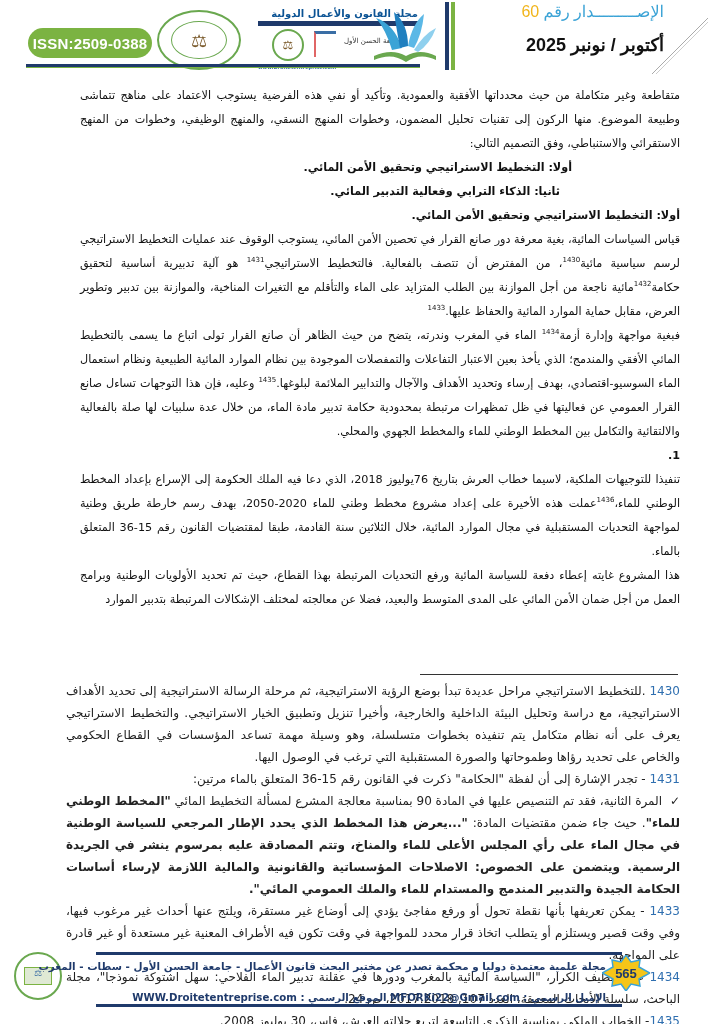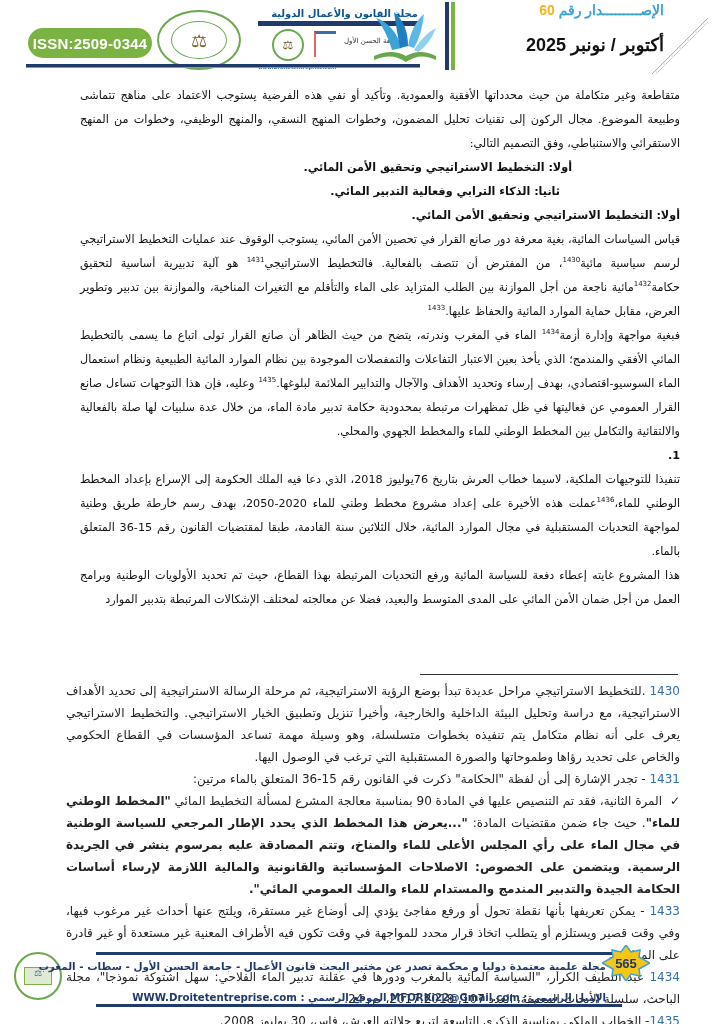--- a/index.html
+++ b/index.html
@@ -36,21 +36,21 @@
   .journal-banner .uh-logo { position: absolute; left: 62px; top: 27px; width: 22px; height: 26px; border-top: 3px solid #3a6ea5; border-left: 2px solid #e06666; }
   .journal-banner .uh-text { position: absolute; left: 92px; top: 33px; font-size: 7px; color: #333; direction: rtl; }
   .journal-banner .site { position: absolute; left: 6px; top: 60px; font-size: 5px; color: #3a6ea5; font-weight: bold; }
   .journal-banner .book {
     position: absolute; left: 120px; top: 6px; width: 66px; height: 58px;
   }
   .divider-v1 { position: absolute; left: 445px; top: 2px; width: 4px; height: 68px; background: #1f3a6b; }
   .divider-v2 { position: absolute; left: 451px; top: 2px; width: 4px; height: 68px; background: #7bb342; }
   .issue-line {
     position: absolute; right: 60px; top: 2px; font-family: "Liberation Sans", sans-serif;
-    font-size: 14px; font-weight: bold; color: #3ba3d6; direction: rtl; white-space: nowrap; margin-left: 48px;
+    font-size: 16px; font-weight: normal; color: #3ba3d6; direction: rtl; white-space: nowrap; margin-left: 48px;
   }
   .issue-line .num { color: #f1b51c; }
   .date-line {
     position: absolute; right: 60px; top: 34px; font-family: "Liberation Sans", sans-serif;
     font-size: 18px; font-weight: bold; color: #111; direction: rtl; white-space: nowrap;
   }
   .slash-deco { position: absolute; left: 650px; top: 16px; width: 60px; height: 60px; }
   .header-rule { position: absolute; left: 26px; top: 64px; width: 394px; height: 3px; background: #1f3a6b; }
   .header-rule2 { position: absolute; left: 26px; top: 67px; width: 394px; height: 1px; background: #7bb342; }
 
@@ -88,32 +88,32 @@
   }
   .footer .line2 {
     position: absolute; left: 96px; top: 52px; width: 510px; direction: rtl; text-align: right;
     font-family: "DejaVu Sans", sans-serif; font-size: 10.2px; font-weight: bold; color: #1f3a6b; white-space: nowrap;
   }
   .footer .seal {
     position: absolute; left: 14px; top: 12px; width: 48px; height: 48px; border: 2px solid #6aa84f; border-radius: 50%;
     display: flex; align-items: center; justify-content: center;
   }
   .footer .seal .inner { width: 28px; height: 18px; background: #dfe9d4; border: 1px solid #7bb342; font-size: 9px; text-align: center; color: #3a6ea5; }
-  .page-badge { position: absolute; left: 602px; top: 5px; width: 48px; height: 36px; }
+  .page-badge { position: absolute; left: 602px; top: 15px; width: 48px; height: 36px; }
   .page-badge .num {
     position: absolute; left: 0; top: 0; width: 48px; height: 36px; display: flex; align-items: center; justify-content: center;
     font-family: "Liberation Sans", sans-serif; font-weight: bold; font-size: 13px; color: #1f3a6b;
   }
 </style>
 </head>
 <body>
 
 <div class="header">
   <div class="issn">
-      <span>ISSN:2509-0344</span>
+      <span>ISSN:2509-0388</span>
     </div>
 
   <div class="lab-seal">
     <div class="inner">⚖</div>
   </div>
 
   <div class="journal-banner">
     <div class="title">مجلة القانون والأعمال الدولية</div>
     <div class="subbar"></div>
     <div class="mini-seal">⚖</div>
@@ -140,21 +140,21 @@
   <svg class="slash-deco" viewBox="0 0 60 60">
     <line x1="2" y1="58" x2="58" y2="2" stroke="#aaa" stroke-width="1"></line>
     <line x1="6" y1="58" x2="58" y2="6" stroke="#ccc" stroke-width="1"></line>
   </svg>
 
   <div class="header-rule"></div>
   <div class="header-rule2"></div>
 </div>
 
 <div class="main">
-  <p>متقاطعة وغير متكاملة من حيث محدداتها الأفقية والعمودية. وتأكيد أو نفي هذه الفرضية يستوجب الاعتماد على مناهج تتماشى وطبيعة الموضوع. مجال الركون إلى تقنيات تحليل المضمون، وخطوات المنهج النسقي، والمنهج الوظيفي، وخطوات من المنهج الاستقرائي والاستنباطي، وفق التصميم التالي:</p>
+  <p>متقاطعة وغير متكاملة من حيث محدداتها الأفقية والعمودية. وتأكيد أو نفي هذه الفرضية يستوجب الاعتماد على مناهج تتماشى وطبيعة الموضوع. منها الركون إلى تقنيات تحليل المضمون، وخطوات المنهج النسقي، والمنهج الوظيفي، وخطوات من المنهج الاستقرائي والاستنباطي، وفق التصميم التالي:</p>
   <p class="h indent1">أولا: التخطيط الاستراتيجي وتحقيق الأمن المائي.</p>
   <p class="h indent2">ثانيا: الذكاء الترابي وفعالية التدبير المائي.</p>
   <p class="h">أولا: التخطيط الاستراتيجي وتحقيق الأمن المائي.</p>
   <p>
     <span>قياس السياسات المائية، بغية معرفة دور صانع القرار في تحصين الأمن المائي، يستوجب الوقوف عند عمليات التخطيط الاستراتيجي لرسم سياسية مائية</span><sup>1430</sup><span>، من المفترض أن تتصف بالفعالية. فالتخطيط الاستراتيجي</span><sup>1431</sup><span> هو آلية تدبيرية أساسية لتحقيق حكامة</span><sup>1432</sup><span>مائية ناجعة من أجل الموازنة بين الطلب المتزايد على الماء والتأقلم مع التغيرات المناخية، والموازنة بين تدبير وتطوير العرض، مقابل حماية الموارد المائية والحفاظ عليها.</span><sup>1433</sup>
   </p>
   <p>
     <span>فبغية مواجهة وإدارة أزمة</span><sup>1434</sup><span> الماء في المغرب وندرته، يتضح من حيث الظاهر أن صانع القرار تولى اتباع ما يسمى بالتخطيط المائي الأفقي والمندمج؛ الذي يأخذ بعين الاعتبار التفاعلات والتمفصلات الموجودة بين نظام الموارد المائية الطبيعية ونظام استعمال الماء السوسيو-اقتصادي، بهدف إرساء وتحديد الأهداف والآجال والتدابير الملائمة لبلوغها.</span><sup>1435</sup><span> وعليه، فإن هذا التوجهات تساءل صانع القرار العمومي عن فعاليتها في ظل تمظهرات مرتبطة بمحدودية حكامة تدبير مادة الماء، من خلال عدة سلبيات لها صلة بالفعالية والالتقائية والتكامل بين المخطط الوطني للماء والمخطط الجهوي والمحلي.</span>
   </p>
   <p class="h numbered">

